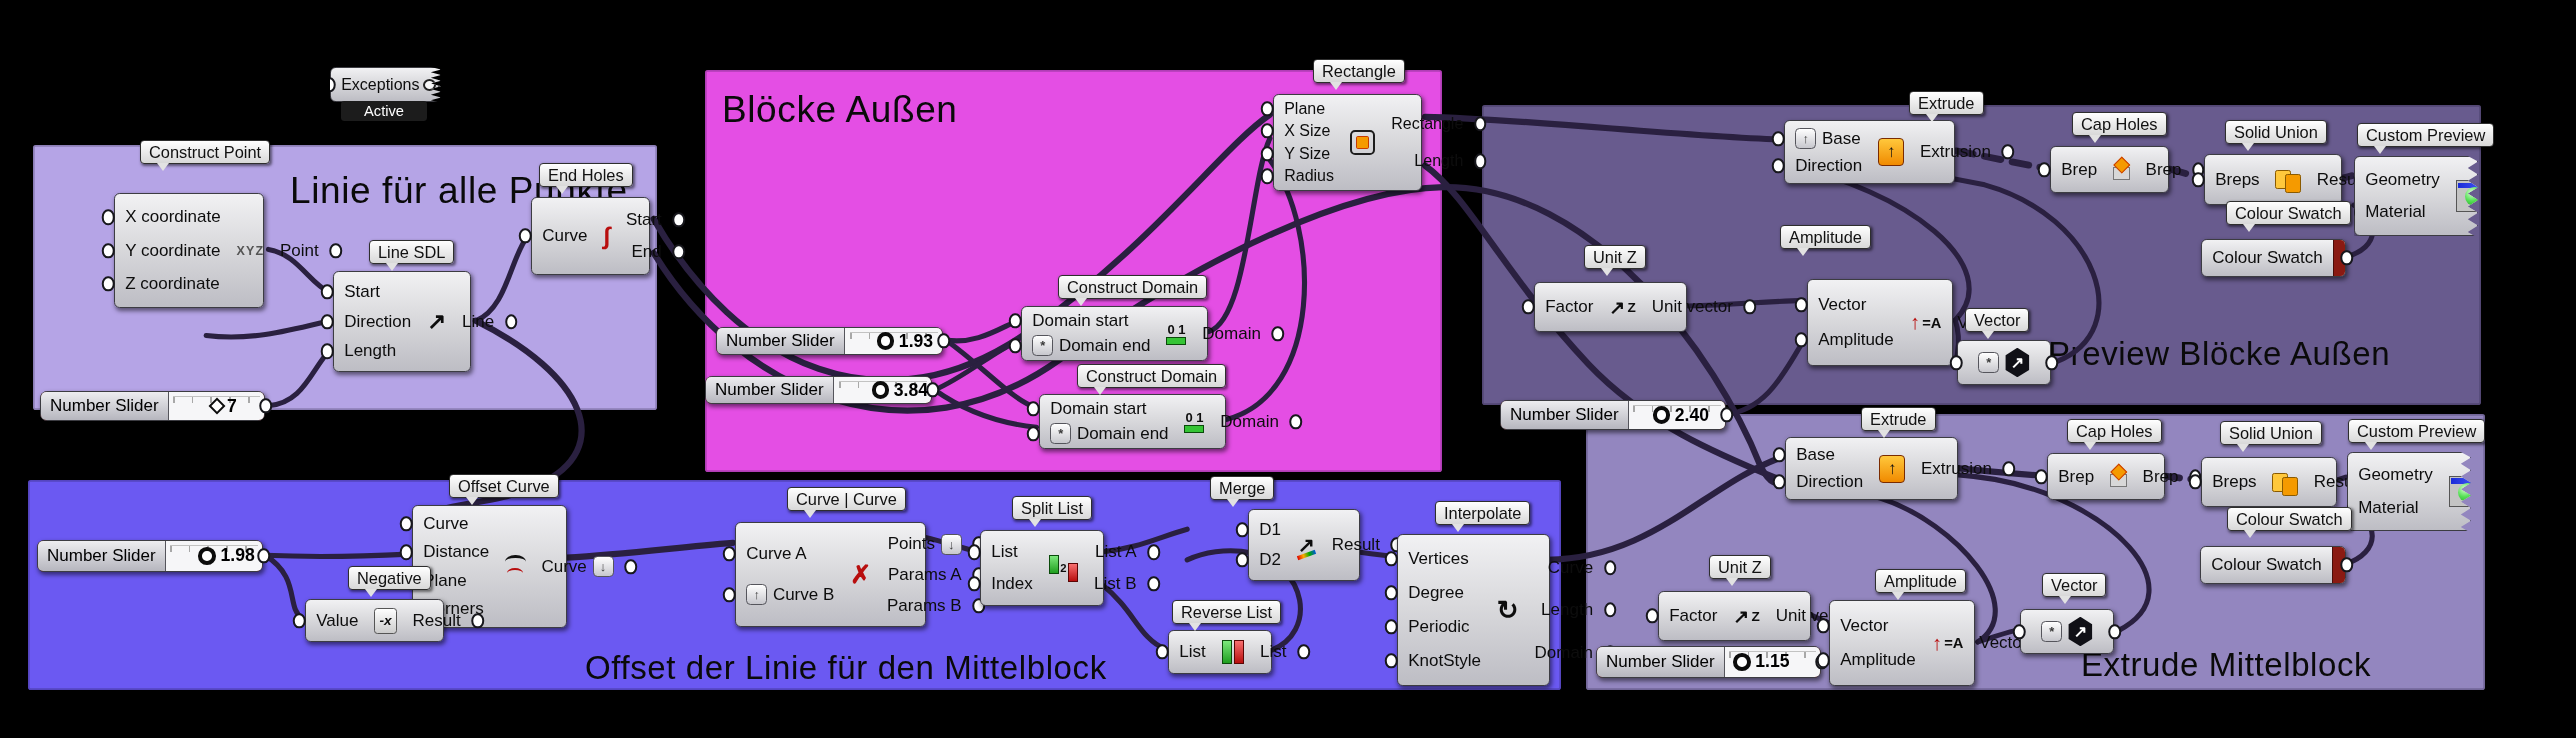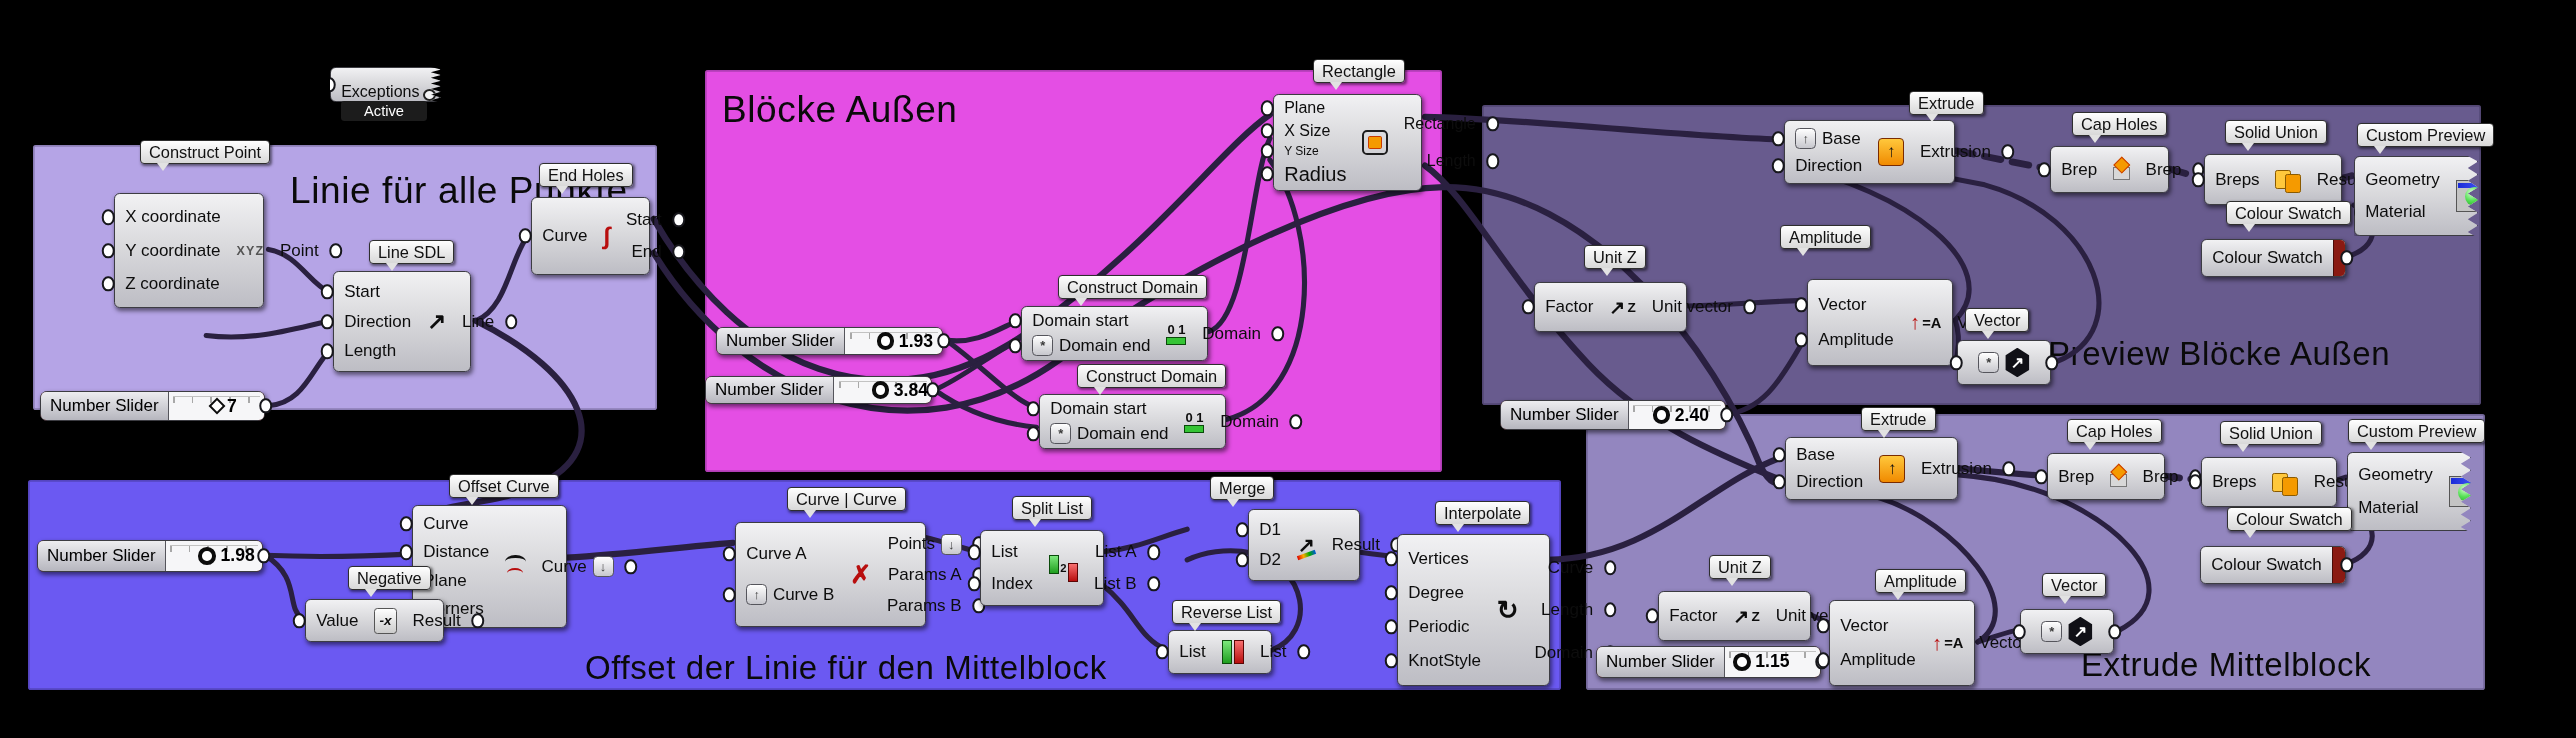--- a/index.html
+++ b/index.html
@@ -98,21 +98,21 @@
     <path class="wire" d="M3216,1166 C3220,1167 3223,1168 3226,1168"></path>
     <path class="wire" d="M3492,1133 C3584,1072 3452,922 3322,880 C3242,854 3192,851 3154,850"></path>
     <path class="wire" d="M3492,1133 C3514,1126 3536,1118 3558,1113"></path>
     <path class="wire" d="M3740,1113 C3882,1040 3722,882 3522,846 C3382,823 3226,840 3154,852"></path>
     <path class="wire thick" d="M3456,826 C3510,832 3558,836 3610,840"></path>
     <path class="wire dash" d="M3818,840 C3842,843 3862,845 3882,847"></path>
     <path class="wire" d="M4122,848 C4130,846 4138,844 4142,842"></path>
     <path class="wire" d="M4140,996 C4206,974 4200,918 4148,898"></path>
   </svg>
 
-  <div class="comp zig pl" style="left:330px;top:67px;width:109px;height:33px;align-items:flex-end">
+  <div class="comp zig pl" style="left:330px;top:67px;width:109px;height:33px;align-items:center">
     <span class="row" style="padding:0 3.4px 0 10.2px;font-size:16px">Exceptions</span>
     <span style="display:inline-flex;gap:1.7px;align-items:center;margin-right:8px">
         <span class="ring"></span>
         <span class="ring"></span>
       </span>
   </div>
   <div style="position:absolute;left:341px;top:101px;width:86px;height:20.4px;background:#1c1c1c;border-radius:3.4px;color:#fff;font-size:14.7px;display:flex;align-items:center;justify-content:center;z-index:5">Active</div>
 
   <div class="bubble" style="left:140px;top:140px">Construct Point</div>
   <div class="comp" style="left:114px;top:193px;width:148px;height:113px">
@@ -166,22 +166,22 @@
       <span class="dknob" style="margin-left:44%"></span>
         <span class="sval">7</span>
       </div>
   </div>
 
   <div class="bubble" style="left:1313px;top:59px">Rectangle</div>
   <div class="comp" style="left:1273px;top:94px;width:147px;height:95px">
     <div class="cin" style="font-size:16px">
       <span class="row" style="font-size:16px">Plane</span>
       <span class="row" style="font-size:16px">X Size</span>
-      <span class="row" style="font-size:12px">Y Size</span>
-      <span class="row" style="font-size:20px">Radius</span>
+      <span class="row" style="font-size:16px">Y Size</span>
+      <span class="row" style="font-size:16px">Radius</span>
     </div>
     <div class="cicon">
         <span style="width:21.5px;height:21.5px;border:2.8px solid #1d1d1d;border-radius:5.1px;display:flex;align-items:center;justify-content:center">
           <span style="width:11.3px;height:11.3px;background:#F59A00;border:1.7px solid #C93A00;border-radius:1.7px"></span>
         </span>
       </div>
     <div class="cout">
       <span class="row" style="font-size:16px">Rectangle</span>
       <span class="row" style="font-size:16px">Length</span>
     </div>

